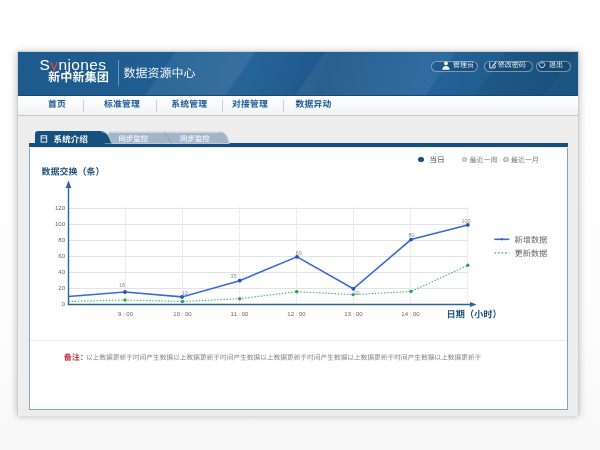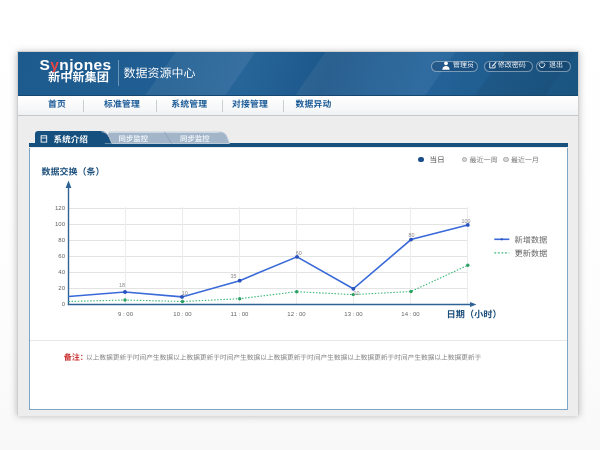--- a/index.html
+++ b/index.html
@@ -1,21 +1,21 @@
 <!DOCTYPE html>
 <html><head><meta charset="utf-8">
 <style>
 *{margin:0;padding:0;box-sizing:border-box}
 html,body{width:600px;height:450px;overflow:hidden;background:#fcfcfc;font-family:"Liberation Sans",sans-serif}
 #stage{position:relative;width:600px;height:450px;background:linear-gradient(180deg,#ffffff 0%,#fdfdfd 70%,#f8f8f8 100%)}
 #win{position:absolute;left:16.5px;top:50.5px;width:562px;height:364.5px;background:#ededee;box-shadow:0 1px 7px rgba(60,60,60,.35);border:1px solid #cfcfcf}
 #hdr{position:absolute;left:0;top:0;width:100%;height:44.8px;overflow:hidden;background:linear-gradient(110deg,#1d5a8d 0%,#205e93 28%,#276599 40%,#1c578a 55%,#24639a 72%,#1a547f 100%)}
 #hdr .st{position:absolute;top:-20px;height:90px;background:rgba(255,255,255,.06);transform:skewX(-35deg)}
 #hdrline{position:absolute;left:0;top:43.8px;width:100%;height:1px;background:#16486f}
-#logoS{position:absolute;left:22px;top:4.5px;color:#fff;font-size:15.5px;font-weight:bold;letter-spacing:.4px}
+#logoS{position:absolute;left:22px;top:4.5px;color:#fff;font-size:15.5px;font-weight:normal;letter-spacing:.4px}
 #logoS .y{color:#e64545}
 #vsep{position:absolute;left:100px;top:8px;width:1px;height:26px;background:rgba(255,255,255,.35)}
 .pill{position:absolute;top:9px;height:11px;border:1px solid rgba(255,255,255,.42);border-radius:5.5px;background:rgba(12,45,85,.28)}
 #nav{position:absolute;left:0;top:44.8px;width:100%;height:20.2px;background:linear-gradient(180deg,#ffffff,#f6f7f8 70%,#eef0f1);border-bottom:1px solid #c6c9cc}
 .nsep{position:absolute;top:4px;width:1px;height:12px;background:#c9ced3}
 #content{position:absolute;left:0;top:65px;width:100%;height:299.5px;background:#ededee}
 #bar{position:absolute;left:28.5px;top:143.3px;width:539px;height:4.2px;background:#15507e;z-index:3}
 #panel{position:absolute;left:28.5px;top:147.5px;width:539px;height:262px;background:#fff;border:1px solid #7fa5c5;border-top:none;z-index:2}
 #tabs{position:absolute;left:35px;top:130.9px;z-index:4}
 #chart{position:absolute;left:0;top:0;z-index:6}

